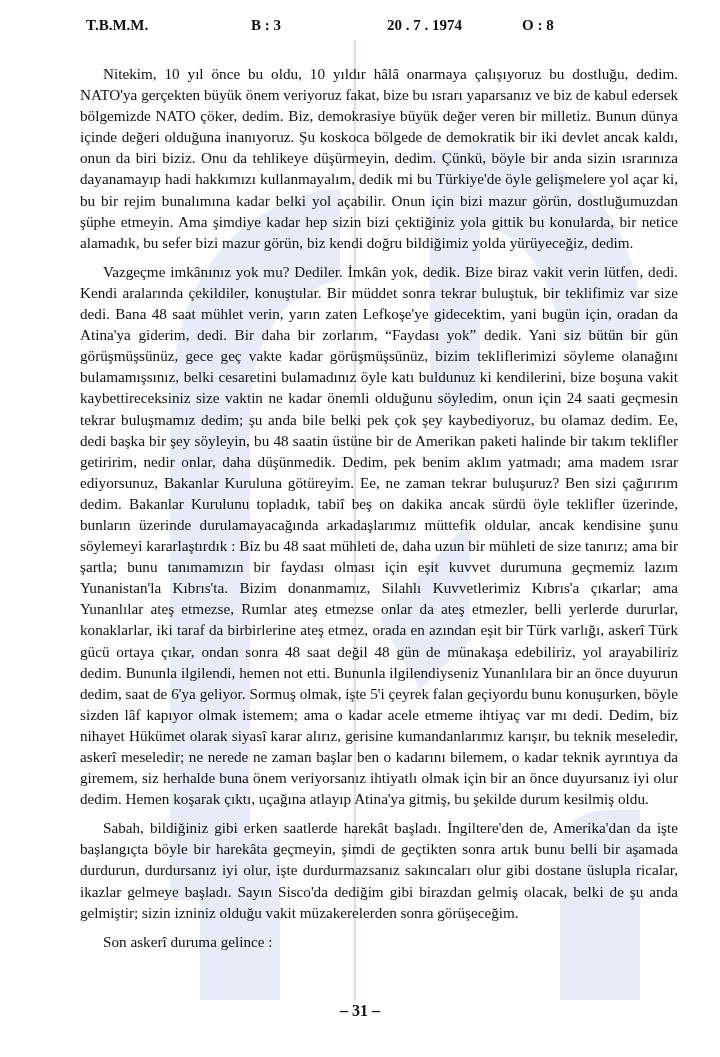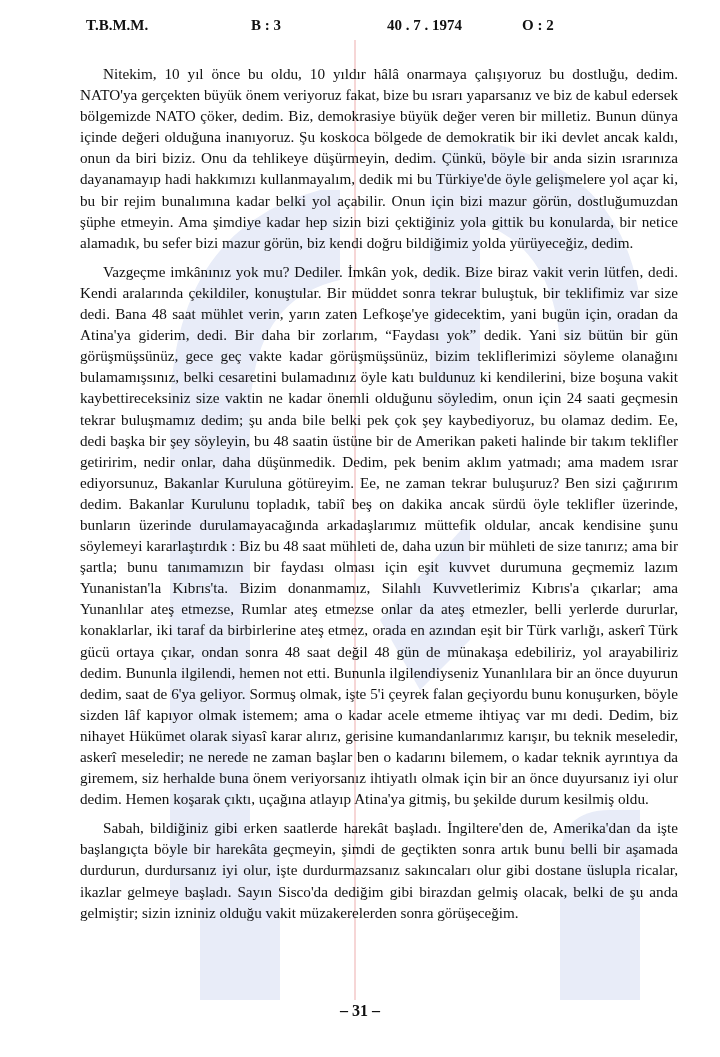--- a/index.html
+++ b/index.html
@@ -30,23 +30,24 @@
     <path d="M200 900 Q200 840 260 840 L280 840 L280 1000 L200 1000 Z"></path>
     <path d="M560 860 Q560 810 610 810 L640 810 L640 1000 L560 1000 Z"></path>
     <rect x="430" y="150" width="50" height="260"></rect>
   </g>
   <line x1="355" y1="40" x2="355" y2="1000" stroke="#f6d6d6" stroke-width="2"></line>
 </svg>
 
 <div class="header">
   <span class="h-org">T.B.M.M.</span>
   <span class="h-b">B : 3</span>
-  <span class="h-date">40 . 7 . 1974</span>
-  <span class="h-o">O : 2</span>
+  <span class="h-date">20 . 7 . 1974</span>
+  <span class="h-o">O : 8</span>
 </div>
 
 <div class="body">
   <p>Nitekim, 10 yıl önce bu oldu, 10 yıldır hâlâ onarmaya çalışıyoruz bu dostluğu, dedim. NATO'ya gerçekten büyük önem veriyoruz fakat, bize bu ısrarı yaparsanız ve biz de kabul edersek bölgemizde NATO çöker, dedim. Biz, demokrasiye büyük değer veren bir milletiz. Bunun dünya içinde değeri olduğuna inanıyoruz. Şu koskoca bölgede de demokratik bir iki devlet ancak kaldı, onun da biri biziz. Onu da tehlikeye düşürmeyin, dedim. Çünkü, böyle bir anda sizin ısrarınıza dayanamayıp hadi hakkımızı kullanmayalım, dedik mi bu Türkiye'de öyle gelişmelere yol açar ki, bu bir rejim bunalımına kadar belki yol açabilir. Onun için bizi mazur görün, dostluğumuzdan şüphe etmeyin. Ama şimdiye kadar hep sizin bizi çektiğiniz yola gittik bu konularda, bir netice alamadık, bu sefer bizi mazur görün, biz kendi doğru bildiğimiz yolda yürüyeceğiz, dedim.</p>
   <p>Vazgeçme imkânınız yok mu? Dediler. İmkân yok, dedik. Bize biraz vakit verin lütfen, dedi. Kendi aralarında çekildiler, konuştular. Bir müddet sonra tekrar buluştuk, bir teklifimiz var size dedi. Bana 48 saat mühlet verin, yarın zaten Lefkoşe'ye gidecektim, yani bugün için, oradan da Atina'ya giderim, dedi. Bir daha bir zorlarım, “Faydası yok” dedik. Yani siz bütün bir gün görüşmüşsünüz, gece geç vakte kadar görüşmüşsünüz, bizim tekliflerimizi söyleme olanağını bulamamışsınız, belki cesaretini bulamadınız öyle katı buldunuz ki kendilerini, bize boşuna vakit kaybettireceksiniz size vaktin ne kadar önemli olduğunu söyledim, onun için 24 saati geçmesin tekrar buluşmamız dedim; şu anda bile belki pek çok şey kaybediyoruz, bu olamaz dedim. Ee, dedi başka bir şey söyleyin, bu 48 saatin üstüne bir de Amerikan paketi halinde bir takım teklifler getiririm, nedir onlar, daha düşünmedik. Dedim, pek benim aklım yatmadı; ama madem ısrar ediyorsunuz, Bakanlar Kuruluna götüreyim. Ee, ne zaman tekrar buluşuruz? Ben sizi çağırırım dedim. Bakanlar Kurulunu topladık, tabiî beş on dakika ancak sürdü öyle teklifler üzerinde, bunların üzerinde durulamayacağında arkadaşlarımız müttefik oldular, ancak kendisine şunu söylemeyi kararlaştırdık : Biz bu 48 saat mühleti de, daha uzun bir mühleti de size tanırız; ama bir şartla; bunu tanımamızın bir faydası olması için eşit kuvvet durumuna geçmemiz lazım Yunanistan'la Kıbrıs'ta. Bizim donanmamız, Silahlı Kuvvetlerimiz Kıbrıs'a çıkarlar; ama Yunanlılar ateş etmezse, Rumlar ateş etmezse onlar da ateş etmezler, belli yerlerde dururlar, konaklarlar, iki taraf da birbirlerine ateş etmez, orada en azından eşit bir Türk varlığı, askerî Türk gücü ortaya çıkar, ondan sonra 48 saat değil 48 gün de münakaşa edebiliriz, yol arayabiliriz dedim. Bununla ilgilendi, hemen not etti. Bununla ilgilendiyseniz Yunanlılara bir an önce duyurun dedim, saat de 6'ya geliyor. Sormuş olmak, işte 5'i çeyrek falan geçiyordu bunu konuşurken, böyle sizden lâf kapıyor olmak istemem; ama o kadar acele etmeme ihtiyaç var mı dedi. Dedim, biz nihayet Hükümet olarak siyasî karar alırız, gerisine kumandanlarımız karışır, bu teknik meseledir, askerî meseledir; ne nerede ne zaman başlar ben o kadarını bilemem, o kadar teknik ayrıntıya da giremem, siz herhalde buna önem veriyorsanız ihtiyatlı olmak için bir an önce duyursanız iyi olur dedim. Hemen koşarak çıktı, uçağına atlayıp Atina'ya gitmiş, bu şekilde durum kesilmiş oldu.</p>
   <p>Sabah, bildiğiniz gibi erken saatlerde harekât başladı. İngiltere'den de, Amerika'dan da işte başlangıçta böyle bir harekâta geçmeyin, şimdi de geçtikten sonra artık bunu belli bir aşamada durdurun, durdursanız iyi olur, işte durdurmazsanız sakıncaları olur gibi dostane üslupla ricalar, ikazlar gelmeye başladı. Sayın Sisco'da dediğim gibi birazdan gelmiş olacak, belki de şu anda gelmiştir; sizin izniniz olduğu vakit müzakerelerden sonra görüşeceğim.</p>
+  <p>Son askerî duruma gelince  :</p>
 </div>
 
 <div class="page-num">– 31 –</div>
 
 </body></html>

